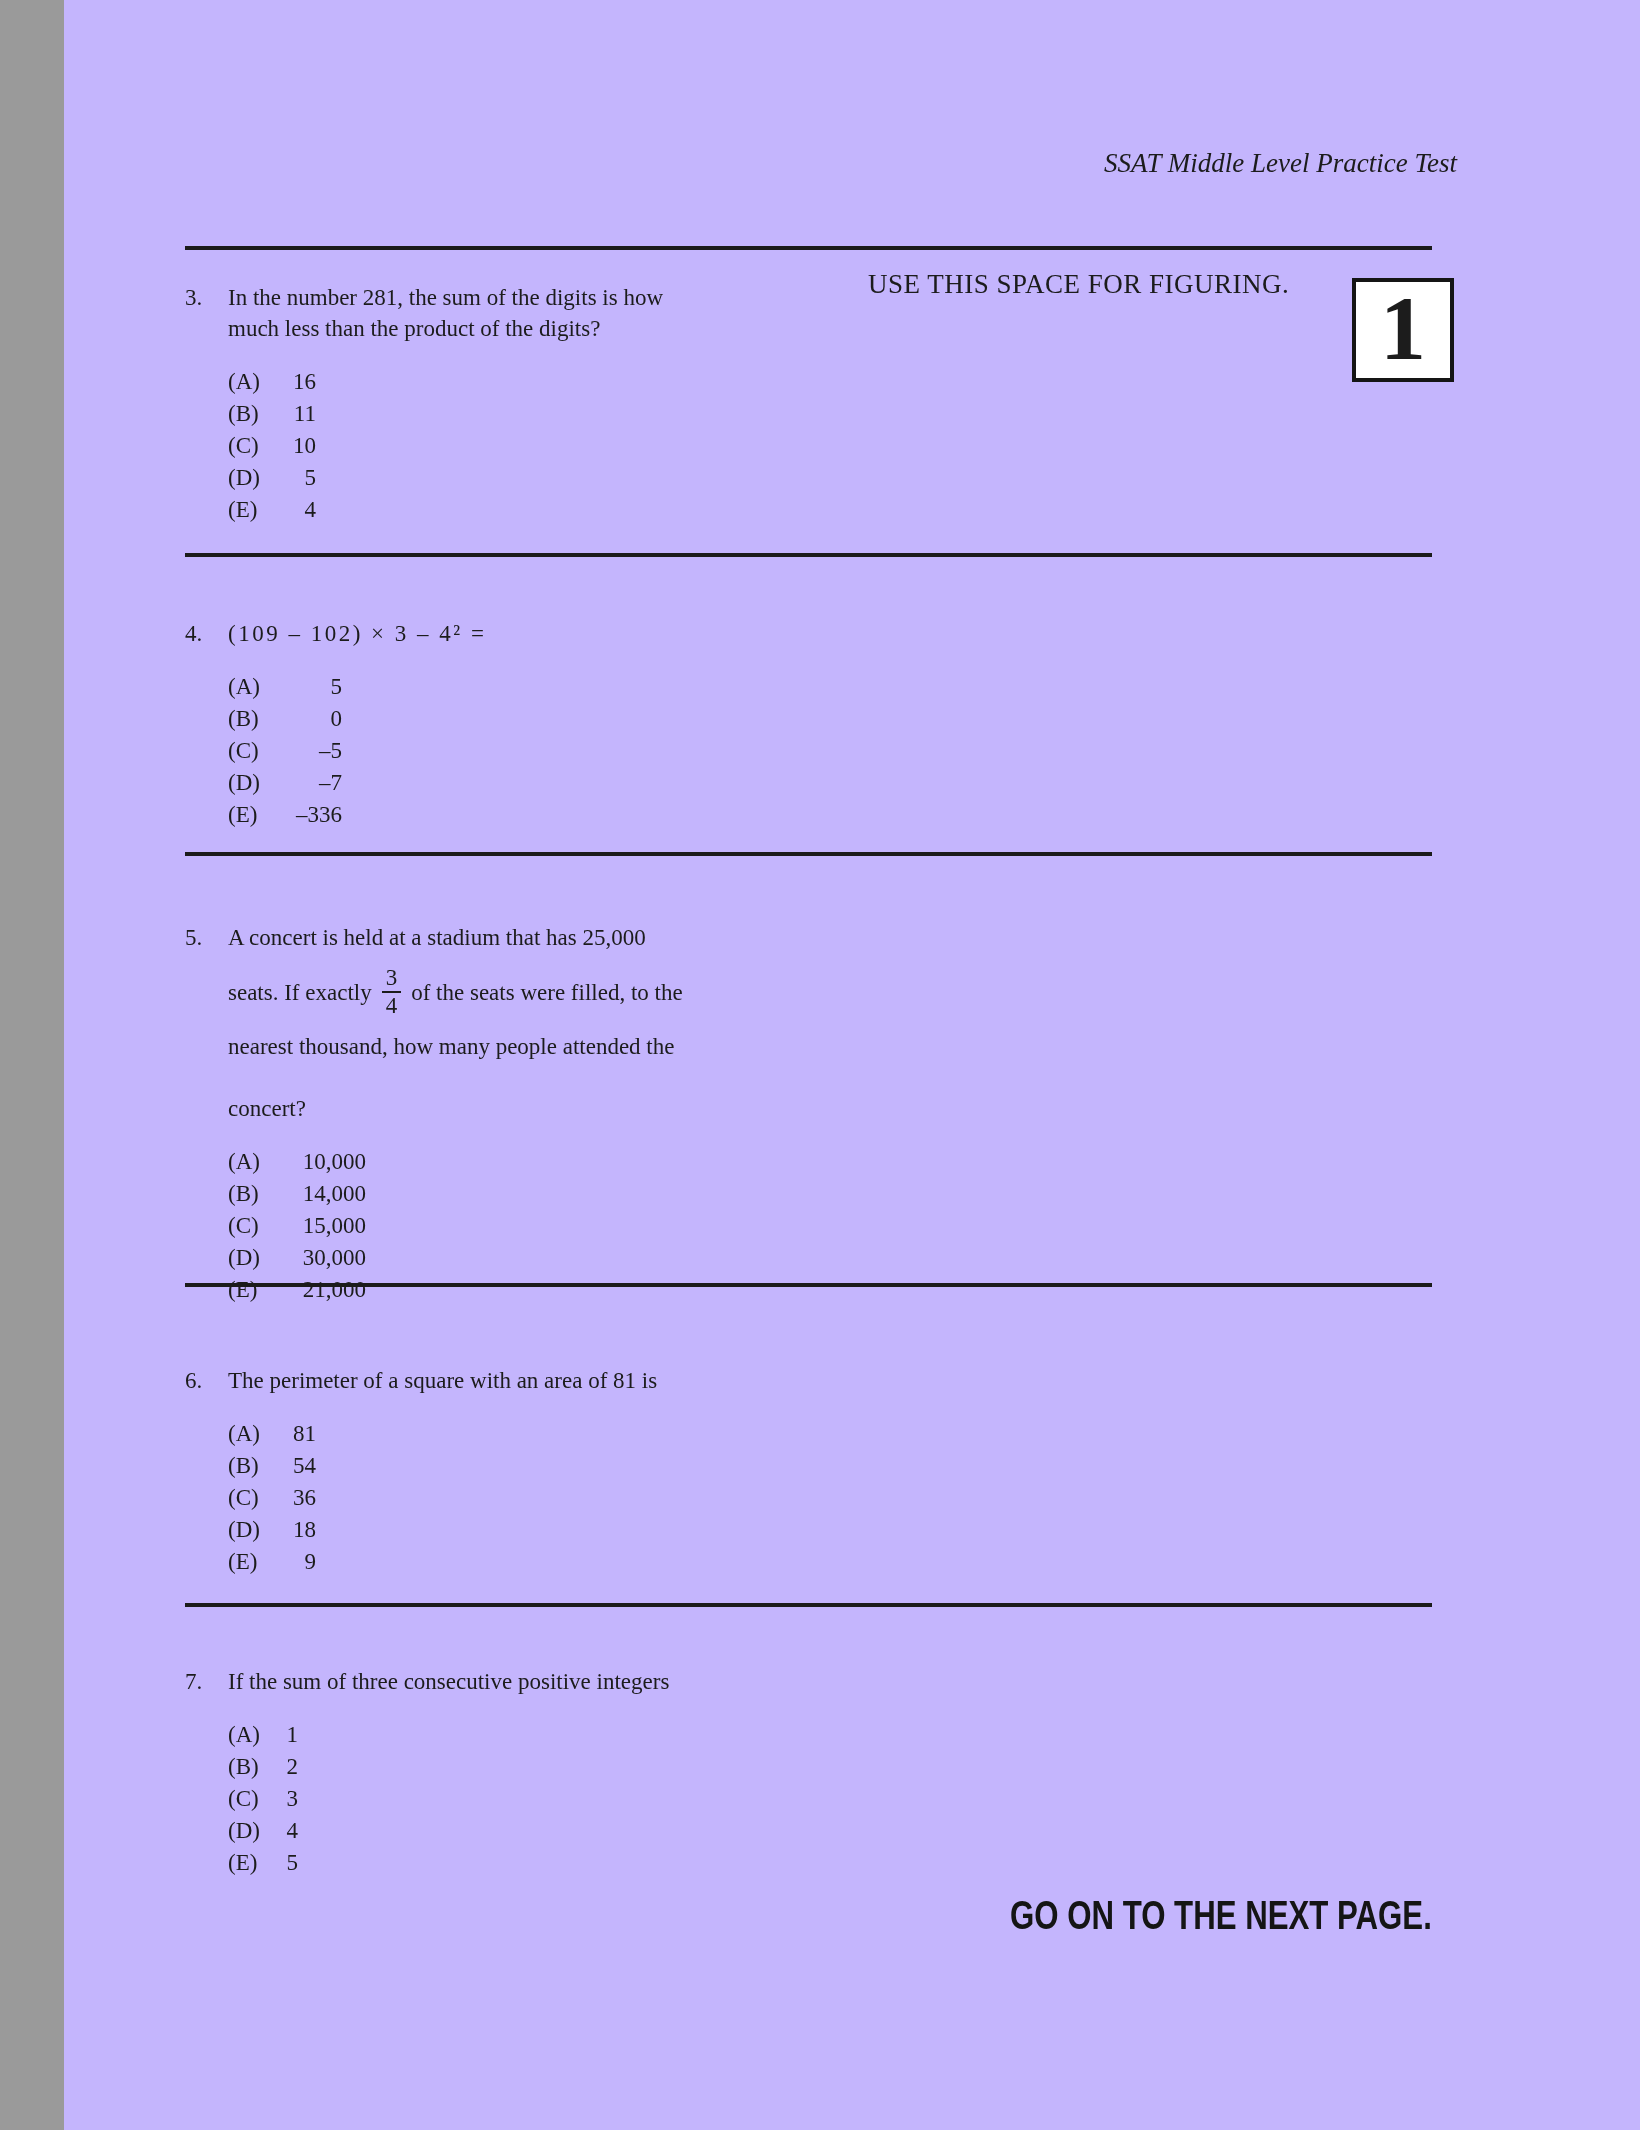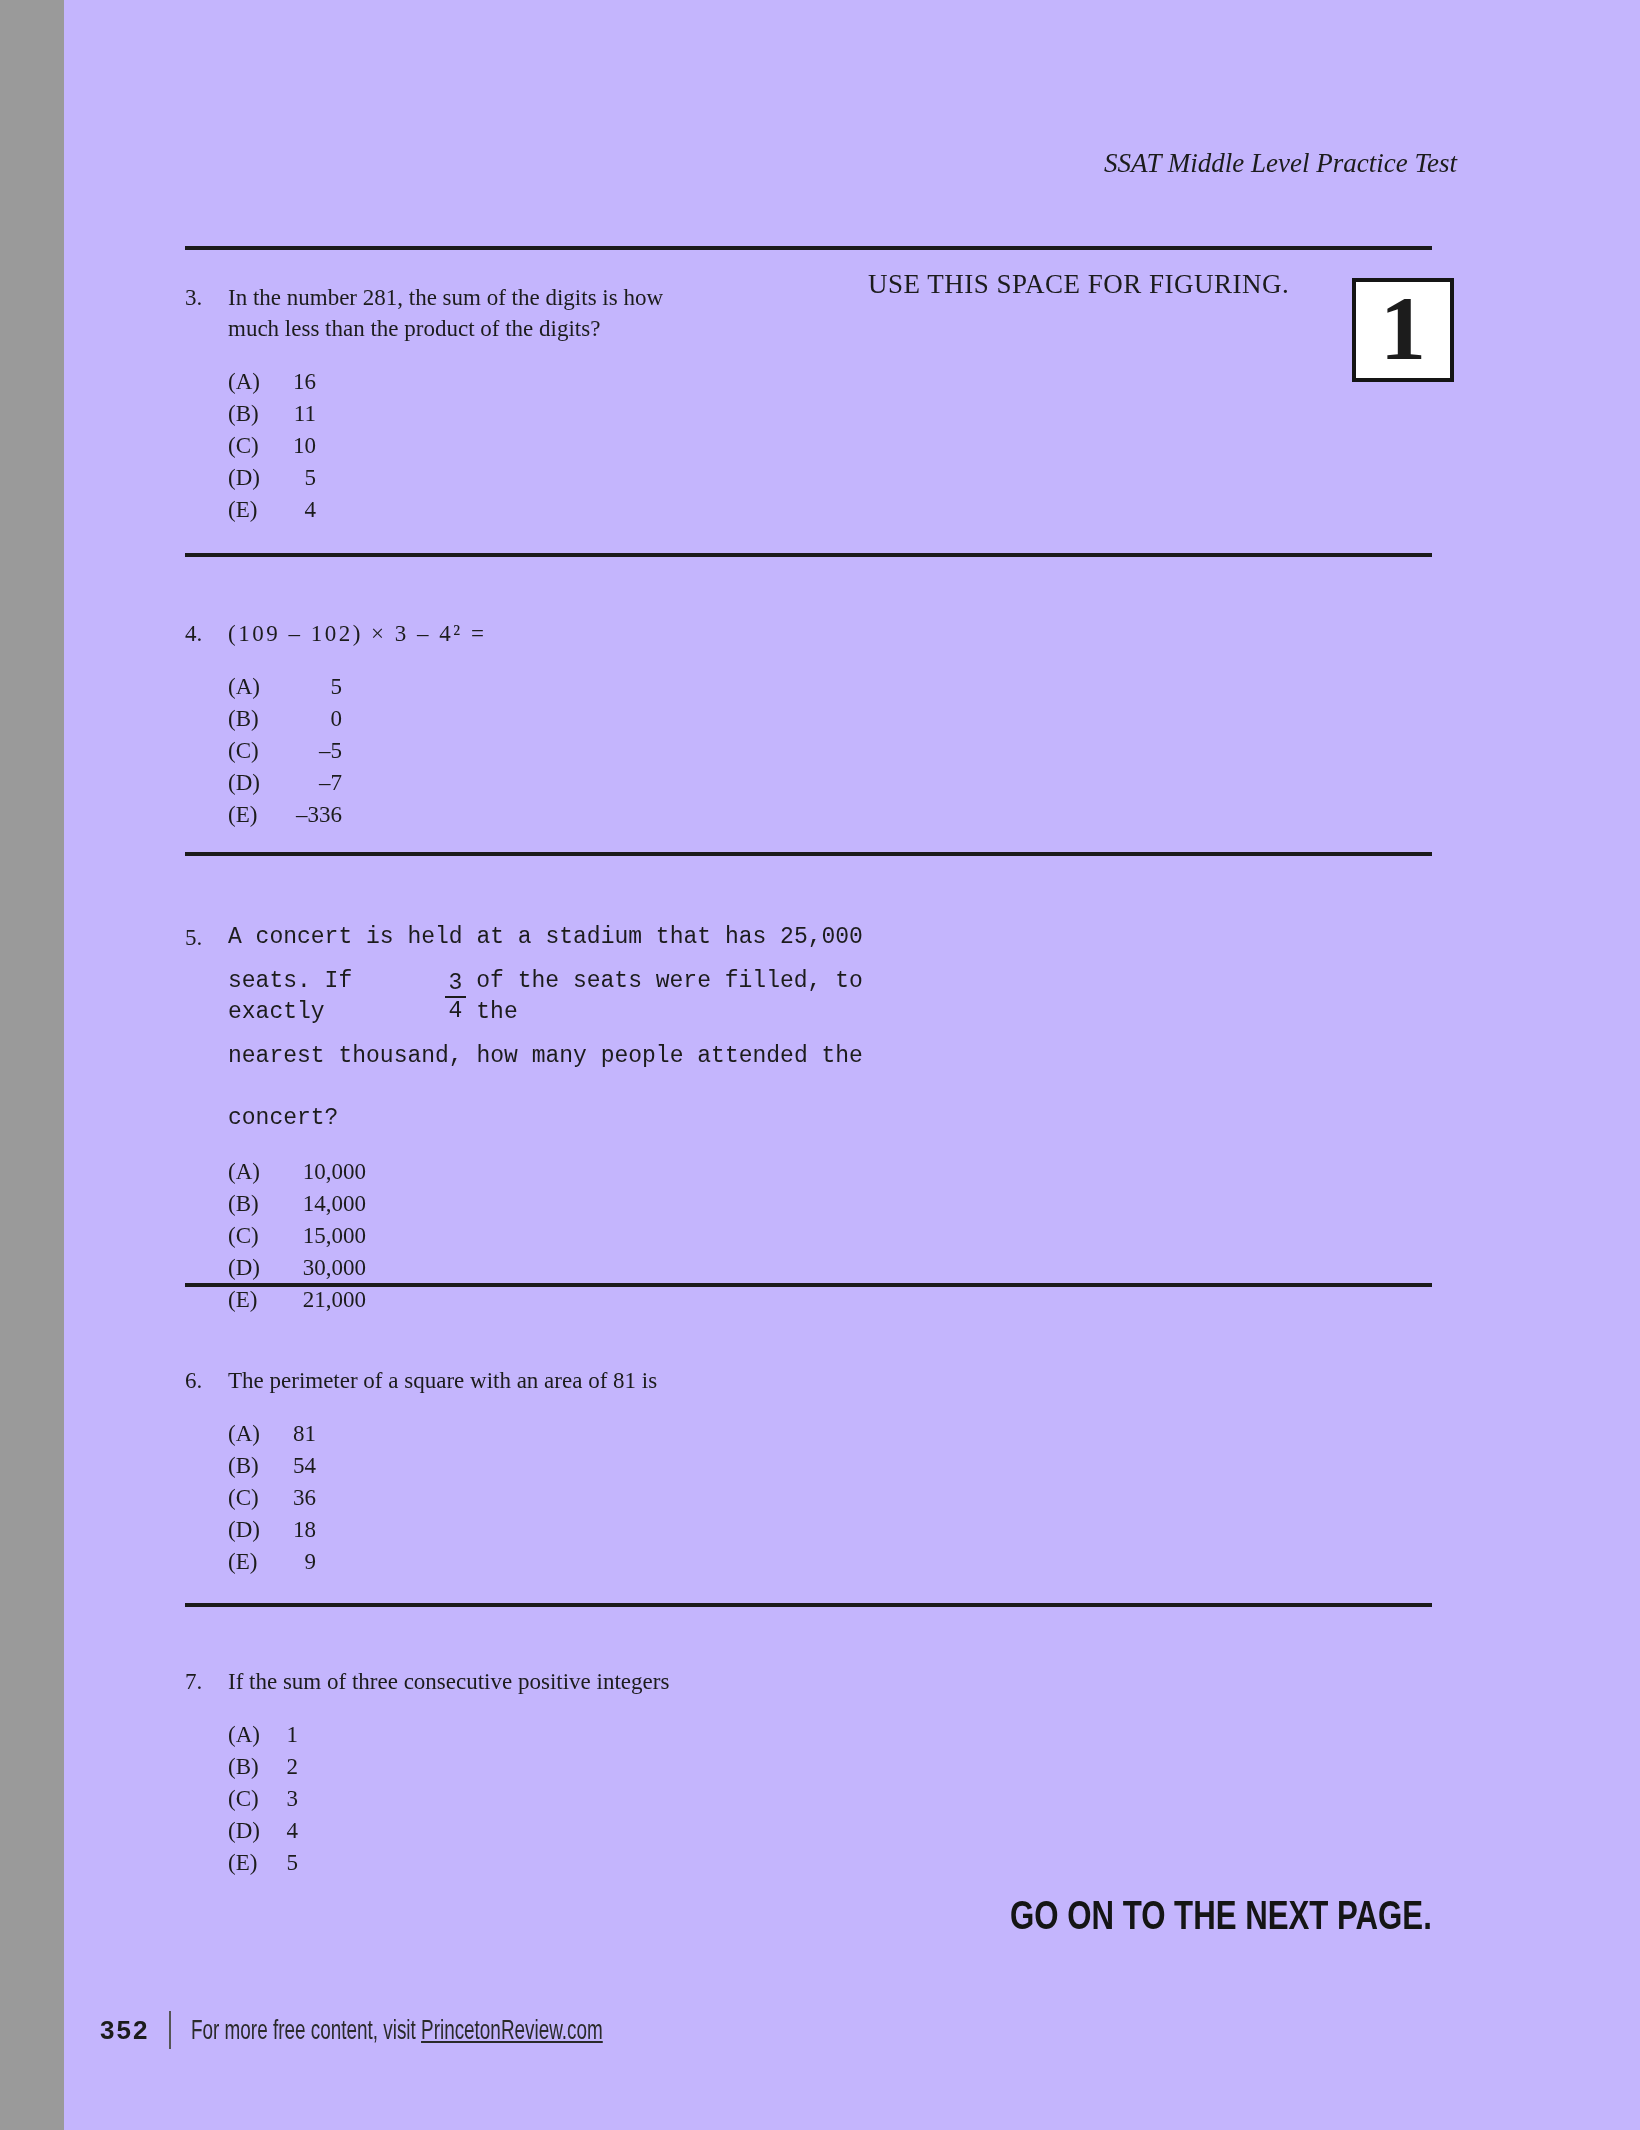--- a/index.html
+++ b/index.html
@@ -28,21 +28,21 @@
   .choices{margin-top:22px;margin-left:43px;}
   .choice{display:flex;line-height:32px;}
   .c-label{width:52px;flex:none;}
   .c-value{text-align:right;white-space:pre;}
   .q3 .c-value,.q6 .c-value{min-width:36px;}
   .q4 .c-value{min-width:62px;}
   .q5 .c-value{min-width:86px;}
   .q7 .c-value{min-width:18px;}
   .q3{top:282px;} .q4{top:618px;} .q5{top:922px;} .q6{top:1365px;} .q7{top:1666px;}
   .q4 .q-expr{letter-spacing:2.5px;}
-  .q5 .q-line{margin-bottom:13px;font-family:Liberation Mono, monospace;}
+  .q5 .q-line{margin-bottom:13px;}
   .q5 .q-line:last-child{margin-bottom:0;margin-top:31px;}
   .frac-line{display:flex;align-items:center;}
   .frac{
     display:inline-flex;flex-direction:column;align-items:center;
     line-height:1.05;margin:0 10px;font-size:23px;
   }
   .frac .den{border-top:2px solid #1c1c1c;padding:1px 4px 0 4px;}
   .frac .numtop{padding:0 4px 1px 4px;}
   .go-on{
     position:absolute;right:208px;top:1893px;
@@ -242,18 +242,13 @@
         </div>
       <div class="choice">
           <span class="c-label">(E)</span>
           <span class="c-value">5</span>
         </div>
     </div>
   </div>
 
   <div class="go-on">GO ON TO THE NEXT PAGE.</div>
 
-  <div class="footer">
-    <span class="page-num">352</span>
-    <span class="sep"></span>
-    <span class="note"><span>For more free content, visit </span><a>PrincetonReview.com</a></span>
-  </div>
 </div>
 
 </body></html>

